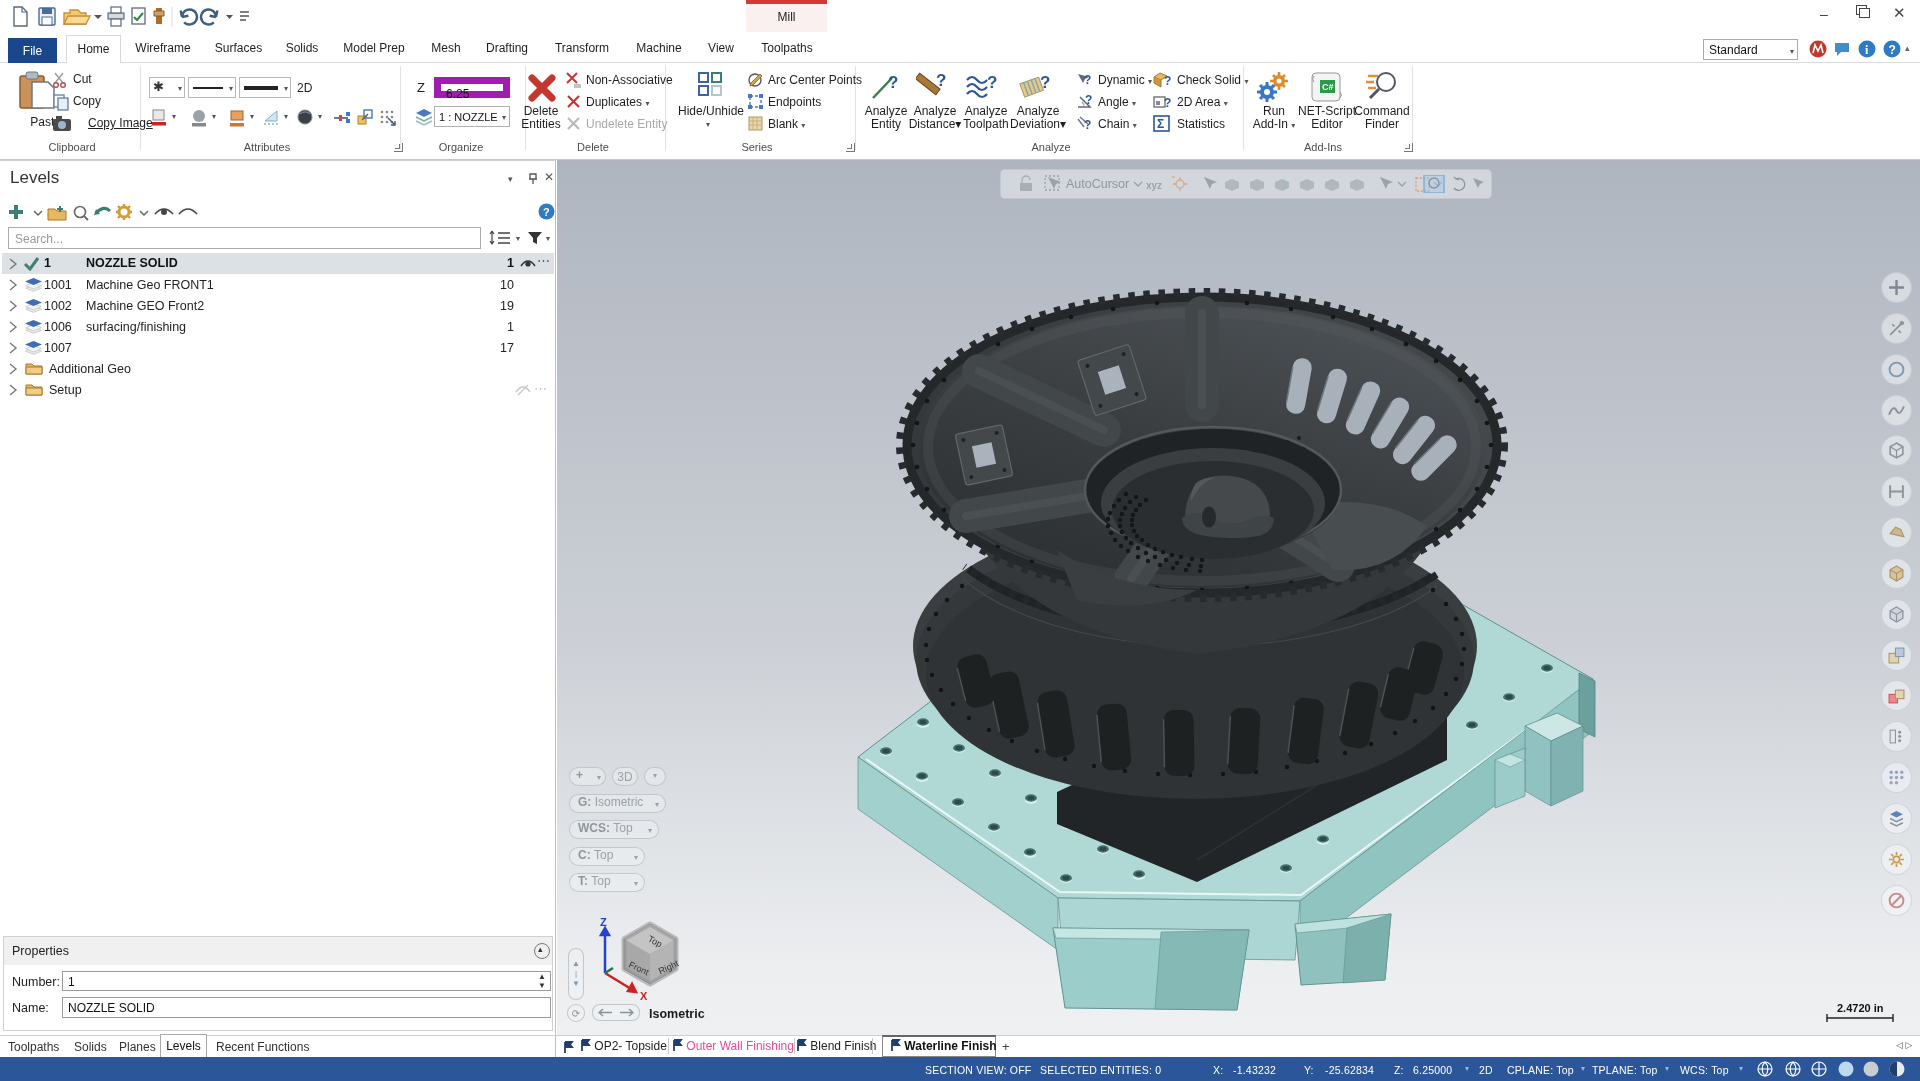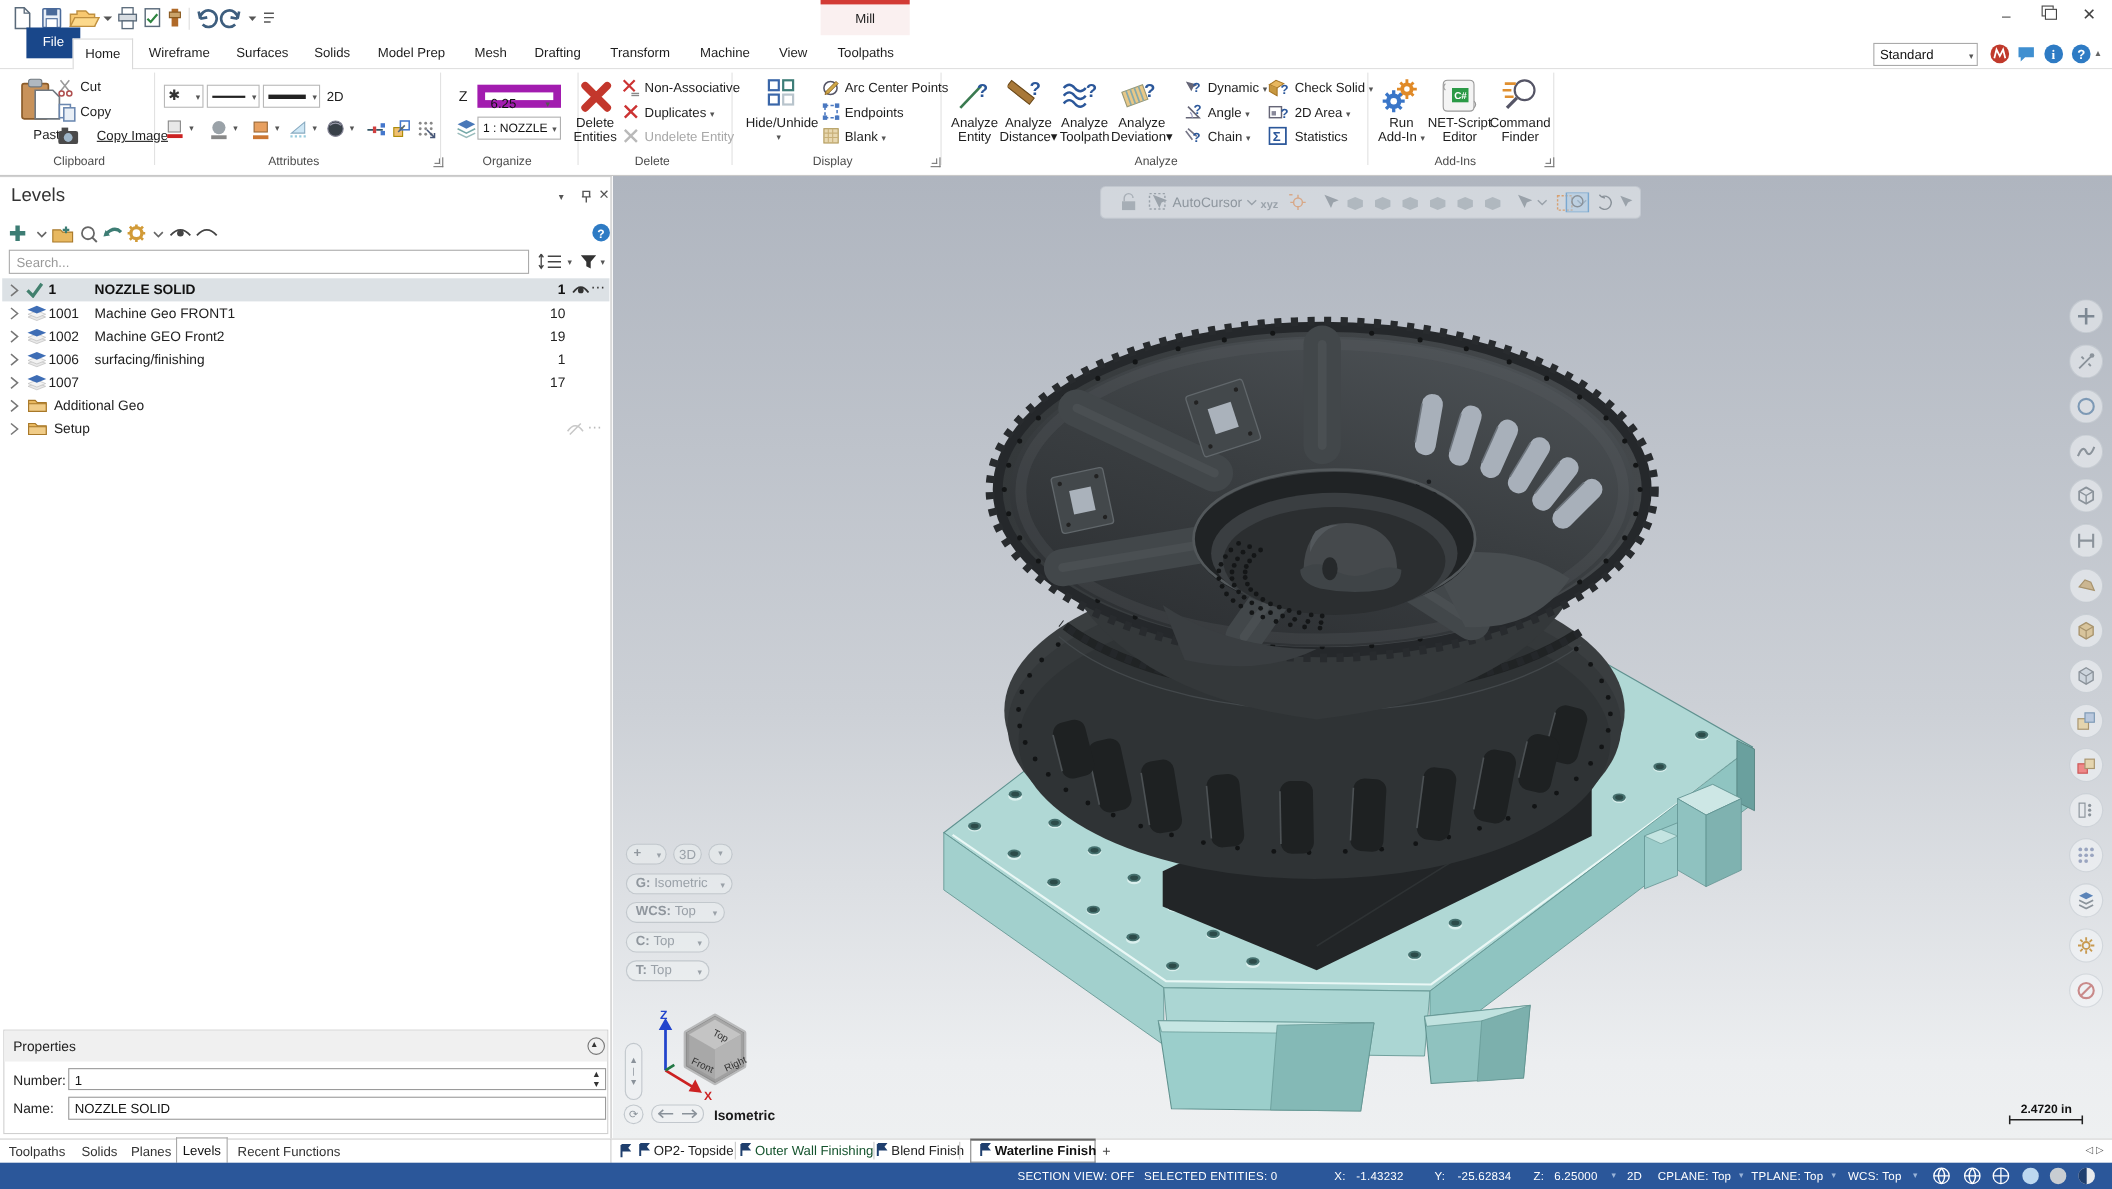--- a/index.html
+++ b/index.html
@@ -46,21 +46,21 @@
 </svg>
 <div class="abs" style="left:1820px;top:6px;width:16px;height:16px;color:#444;font-size:14px;">–</div>
 <div class="abs" style="left:1856px;top:5px;width:11px;height:10px;border:1.2px solid #444;"></div>
 <div class="abs" style="left:1859px;top:8px;width:11px;height:10px;border:1.2px solid #444;background:#fff;"></div>
 <div class="abs" style="left:1893px;top:4px;width:16px;height:16px;color:#444;font-size:15px;">✕</div>
 
 <div class="abs" style="left:746px;top:0;width:81px;height:63px;background:#faf0f0;border-top:4px solid #d23b35;"></div>
 <div class="abs" style="left:746px;top:10px;width:81px;text-align:center;font-size:12px;color:#1e1e1e;">Mill</div>
 
 <div class="abs" style="left:0;top:32px;width:1920px;height:31px;background:#ffffff;border-bottom:1px solid #d9d9d9;"></div>
-<div class="abs" style="left:8px;top:25px;width:49px;height:28px;background:#19478a;color:#fff;text-align:center;font-size:12px;line-height:27px;margin-left:16px;">File</div>
+<div class="abs" style="left:8px;top:38px;width:49px;height:28px;background:#19478a;color:#fff;text-align:center;font-size:12px;line-height:27px;">File</div>
 <div class="abs" style="left:66px;top:35px;width:55px;height:29px;background:#fff;border:1px solid #d9d9d9;border-bottom:none;text-align:center;font-size:12px;line-height:27px;color:#1e1e1e;">Home</div>
 <div class="abs" style="left:130px;top:35px;width:66px;height:28px;text-align:center;font-size:12px;line-height:27px;color:#1e1e1e;">Wireframe</div>
 <div class="abs" style="left:210px;top:35px;width:57px;height:28px;text-align:center;font-size:12px;line-height:27px;color:#1e1e1e;">Surfaces</div>
 <div class="abs" style="left:281px;top:35px;width:42px;height:28px;text-align:center;font-size:12px;line-height:27px;color:#1e1e1e;">Solids</div>
 <div class="abs" style="left:340px;top:35px;width:68px;height:28px;text-align:center;font-size:12px;line-height:27px;color:#1e1e1e;">Model Prep</div>
 <div class="abs" style="left:428px;top:35px;width:36px;height:28px;text-align:center;font-size:12px;line-height:27px;color:#1e1e1e;">Mesh</div>
 <div class="abs" style="left:484px;top:35px;width:46px;height:28px;text-align:center;font-size:12px;line-height:27px;color:#1e1e1e;">Drafting</div>
 <div class="abs" style="left:553px;top:35px;width:58px;height:28px;text-align:center;font-size:12px;line-height:27px;color:#1e1e1e;">Transform</div>
 <div class="abs" style="left:634px;top:35px;width:50px;height:28px;text-align:center;font-size:12px;line-height:27px;color:#1e1e1e;">Machine</div>
 <div class="abs" style="left:706px;top:35px;width:30px;height:28px;text-align:center;font-size:12px;line-height:27px;color:#1e1e1e;">View</div>
@@ -70,21 +70,21 @@
 <div class="vline" style="left:400px;"></div>
 <div class="vline" style="left:525px;"></div>
 <div class="vline" style="left:665px;"></div>
 <div class="vline" style="left:855px;"></div>
 <div class="vline" style="left:1243px;"></div>
 <div class="vline" style="left:1412px;"></div>
 <div class="abs glabel" style="left:12px;top:141px;width:120px;text-align:center;">Clipboard</div>
 <div class="abs glabel" style="left:207px;top:141px;width:120px;text-align:center;">Attributes</div>
 <div class="abs glabel" style="left:401px;top:141px;width:120px;text-align:center;">Organize</div>
 <div class="abs glabel" style="left:533px;top:141px;width:120px;text-align:center;">Delete</div>
-<div class="abs glabel" style="left:697px;top:141px;width:120px;text-align:center;">Display</div>
+<div class="abs glabel" style="left:697px;top:141px;width:120px;text-align:center;">Series</div>
 <div class="abs glabel" style="left:991px;top:141px;width:120px;text-align:center;">Analyze</div>
 <div class="abs glabel" style="left:1263px;top:141px;width:120px;text-align:center;">Add-Ins</div>
 <div class="abs" style="left:394px;top:143px;width:9px;height:9px;border-right:1px solid #777;border-bottom:1px solid #777;">
       <div style="position:absolute;right:2px;bottom:2px;width:5px;height:5px;border-right:1px solid #777;border-bottom:1px solid #777;"></div>
     </div>
 <div class="abs" style="left:846px;top:143px;width:9px;height:9px;border-right:1px solid #777;border-bottom:1px solid #777;">
       <div style="position:absolute;right:2px;bottom:2px;width:5px;height:5px;border-right:1px solid #777;border-bottom:1px solid #777;"></div>
     </div>
 <div class="abs" style="left:1404px;top:143px;width:9px;height:9px;border-right:1px solid #777;border-bottom:1px solid #777;">
       <div style="position:absolute;right:2px;bottom:2px;width:5px;height:5px;border-right:1px solid #777;border-bottom:1px solid #777;"></div>
@@ -1030,21 +1030,21 @@
 </g>
 </svg>
 <div class="abs" style="left:556px;top:1035px;width:1364px;height:22px;background:#ffffff;border-top:1px solid #cfcfcf;"></div>
 <div class="abs" style="left:563px;top:1038px;"><svg width="11" height="13" viewBox="0 0 11 13" style="vertical-align:-2px;">
         <path d="M2 1v11 M2 1h7l-2 2.5 2 2.5h-7" stroke="#1f3f6e" stroke-width="1.8" fill="#1f3f6e"></path>
       </svg></div>
 <div class="abs" style="left:580px;top:1039px;font-size:12px;color:#222;white-space:nowrap;"><svg width="11" height="13" viewBox="0 0 11 13" style="vertical-align:-2px;">
         <path d="M2 1v11 M2 1h7l-2 2.5 2 2.5h-7" stroke="#1f3f6e" stroke-width="1.8" fill="#1f3f6e"></path>
       </svg> OP2- Topside</div>
 <div class="abs" style="left:668px;top:1038px;width:1px;height:16px;background:#c8c8c8;"></div>
-<div class="abs" style="left:672px;top:1039px;font-size:12px;color:#14532d;white-space:nowrap;"><svg width="11" height="13" viewBox="0 0 11 13" style="vertical-align:-2px;">
+<div class="abs" style="left:672px;top:1039px;font-size:12px;color:#ec4899;white-space:nowrap;"><svg width="11" height="13" viewBox="0 0 11 13" style="vertical-align:-2px;">
         <path d="M2 1v11 M2 1h7l-2 2.5 2 2.5h-7" stroke="#1f3f6e" stroke-width="1.8" fill="#1f3f6e"></path>
       </svg> Outer Wall Finishing</div>
 <div class="abs" style="left:794px;top:1038px;width:1px;height:16px;background:#c8c8c8;"></div>
 <div class="abs" style="left:796px;top:1039px;font-size:12px;color:#222;white-space:nowrap;"><svg width="11" height="13" viewBox="0 0 11 13" style="vertical-align:-2px;">
         <path d="M2 1v11 M2 1h7l-2 2.5 2 2.5h-7" stroke="#1f3f6e" stroke-width="1.8" fill="#1f3f6e"></path>
       </svg> Blend Finish</div>
 <div class="abs" style="left:872px;top:1038px;width:1px;height:16px;background:#c8c8c8;"></div>
 <div class="abs" style="left:882px;top:1035px;width:114px;height:22px;background:#fff;border:1px solid #888;border-top:2px solid #666;"></div>
 <div class="abs" style="left:890px;top:1039px;font-size:12px;font-weight:bold;color:#111;white-space:nowrap;"><svg width="11" height="13" viewBox="0 0 11 13" style="vertical-align:-2px;">
         <path d="M2 1v11 M2 1h7l-2 2.5 2 2.5h-7" stroke="#1f3f6e" stroke-width="1.8" fill="#1f3f6e"></path>

